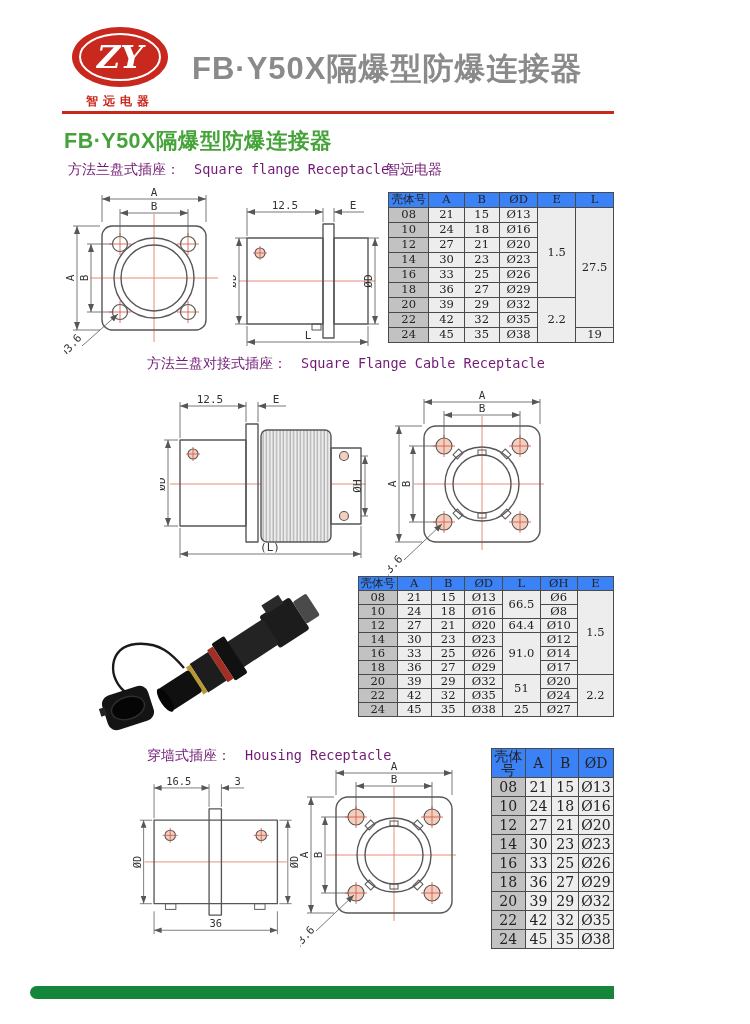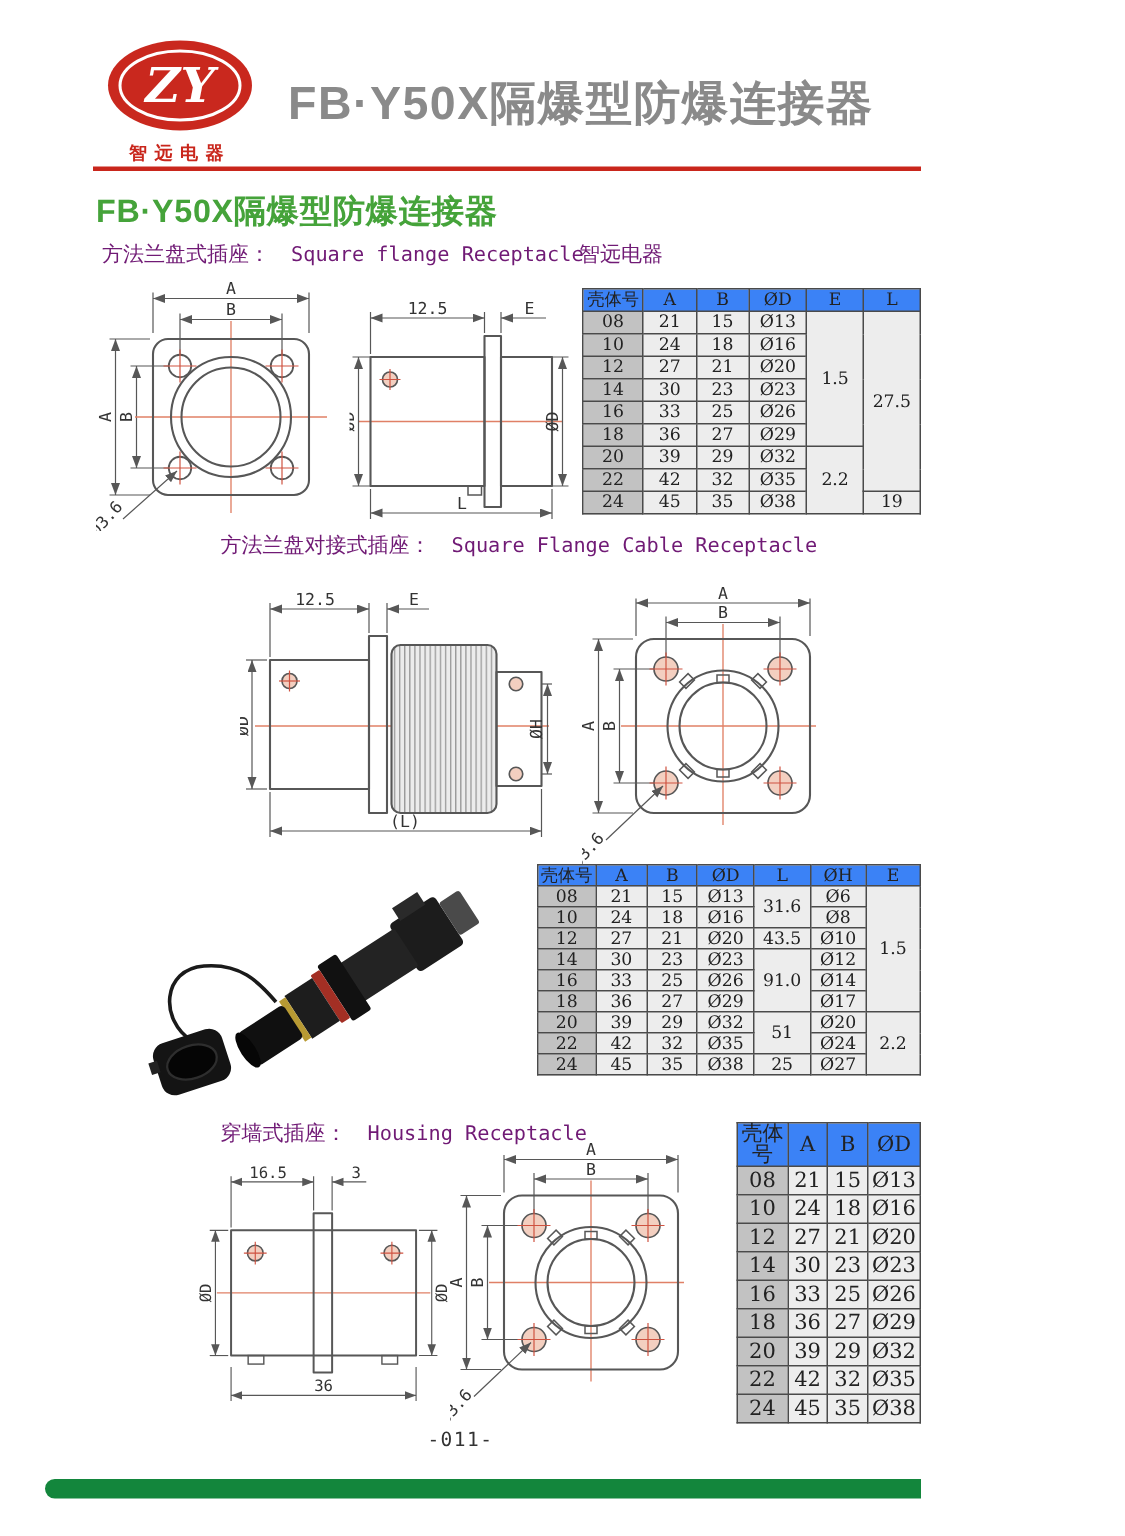--- a/index.html
+++ b/index.html
@@ -349,37 +349,37 @@
           <th>ØH</th>
           <th>E</th>
         </tr>
       </thead>
       <tbody>
         <tr>
           <td class="rh">08</td>
           <td>21</td>
           <td>15</td>
           <td>Ø13</td>
-          <td rowspan="2">31.6</td>
+          <td rowspan="2">66.5</td>
           <td>Ø6</td>
           <td rowspan="6">1.5</td>
         </tr>
         <tr>
           <td class="rh">10</td>
           <td>24</td>
           <td>18</td>
           <td>Ø16</td>
           <td>Ø8</td>
         </tr>
         <tr>
           <td class="rh">12</td>
           <td>27</td>
           <td>21</td>
           <td>Ø20</td>
-          <td>43.5</td>
+          <td>64.4</td>
           <td>Ø10</td>
         </tr>
         <tr>
           <td class="rh">14</td>
           <td>30</td>
           <td>23</td>
           <td>Ø23</td>
           <td rowspan="3">91.0</td>
           <td>Ø12</td>
         </tr>
@@ -592,15 +592,14 @@
         </tr>
         <tr>
           <td class="rh">24</td>
           <td>45</td>
           <td>35</td>
           <td>Ø38</td>
         </tr>
       </tbody>
     </table>
 
-  <div class="abs page-number">-011-</div>
   <div class="abs footer-bar"></div>
 </div>
 
 </body></html>

